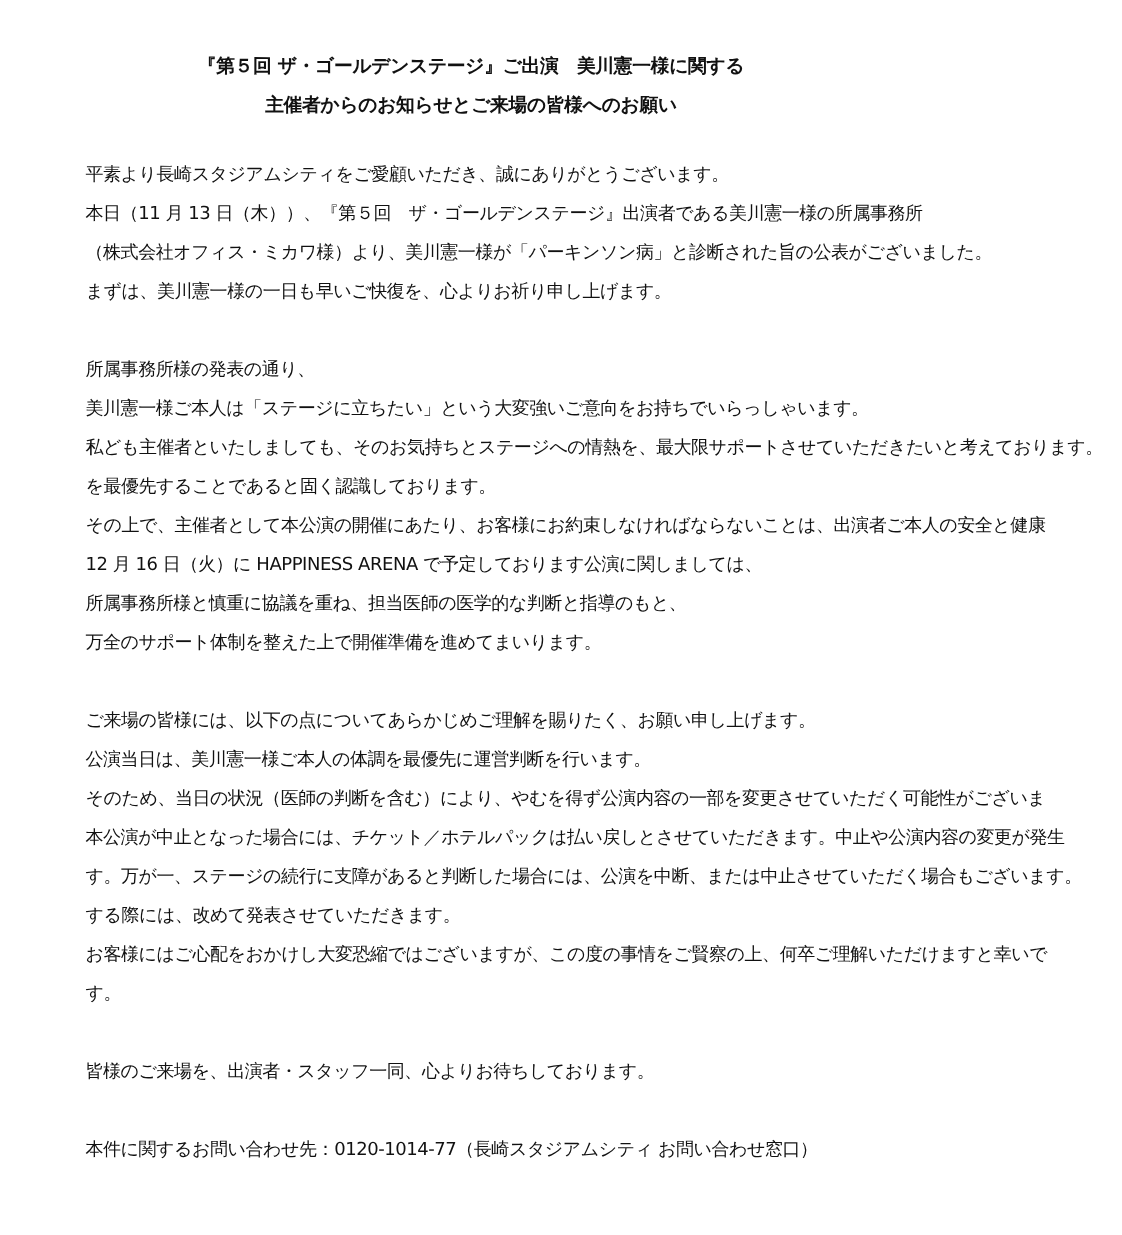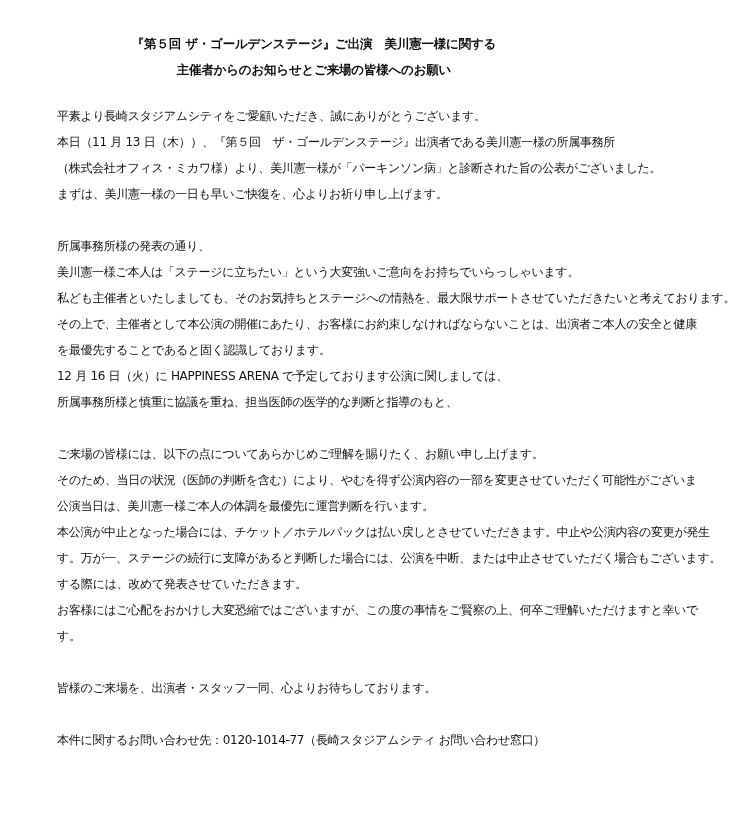--- a/index.html
+++ b/index.html
@@ -62,32 +62,33 @@
     <div class="line">（株式会社オフィス・ミカワ様）より、美川憲一様が「パーキンソン病」と診断された旨の公表がございました。</div>
     <div class="line">まずは、美川憲一様の一日も早いご快復を、心よりお祈り申し上げます。</div>
   </div>
 
   <div class="gap"></div>
 
   <div>
     <div class="line">所属事務所様の発表の通り、</div>
     <div class="line">美川憲一様ご本人は「ステージに立ちたい」という大変強いご意向をお持ちでいらっしゃいます。</div>
     <div class="line">私ども主催者といたしましても、そのお気持ちとステージへの情熱を、最大限サポートさせていただきたいと考えております。</div>
+    <div class="line">を最優先することであると固く認識しております。</div>
     <div class="line">その上で、主催者として本公演の開催にあたり、お客様にお約束しなければならないことは、出演者ご本人の安全と健康</div>
-    <div class="line">を最優先することであると固く認識しております。</div>
     <div class="line">12 月 16 日（火）に HAPPINESS ARENA で予定しております公演に関しましては、</div>
     <div class="line">所属事務所様と慎重に協議を重ね、担当医師の医学的な判断と指導のもと、</div>
+    <div class="line">万全のサポート体制を整えた上で開催準備を進めてまいります。</div>
   </div>
 
   <div class="gap"></div>
 
   <div>
     <div class="line">ご来場の皆様には、以下の点についてあらかじめご理解を賜りたく、お願い申し上げます。</div>
+    <div class="line">公演当日は、美川憲一様ご本人の体調を最優先に運営判断を行います。</div>
     <div class="line">そのため、当日の状況（医師の判断を含む）により、やむを得ず公演内容の一部を変更させていただく可能性がございま</div>
-    <div class="line">公演当日は、美川憲一様ご本人の体調を最優先に運営判断を行います。</div>
     <div class="line">本公演が中止となった場合には、チケット／ホテルパックは払い戻しとさせていただきます。中止や公演内容の変更が発生</div>
     <div class="line">す。万が一、ステージの続行に支障があると判断した場合には、公演を中断、または中止させていただく場合もございます。</div>
     <div class="line">する際には、改めて発表させていただきます。</div>
     <div class="line">お客様にはご心配をおかけし大変恐縮ではございますが、この度の事情をご賢察の上、何卒ご理解いただけますと幸いで</div>
     <div class="line">す。</div>
   </div>
 
   <div class="gap"></div>
 
   <div>

